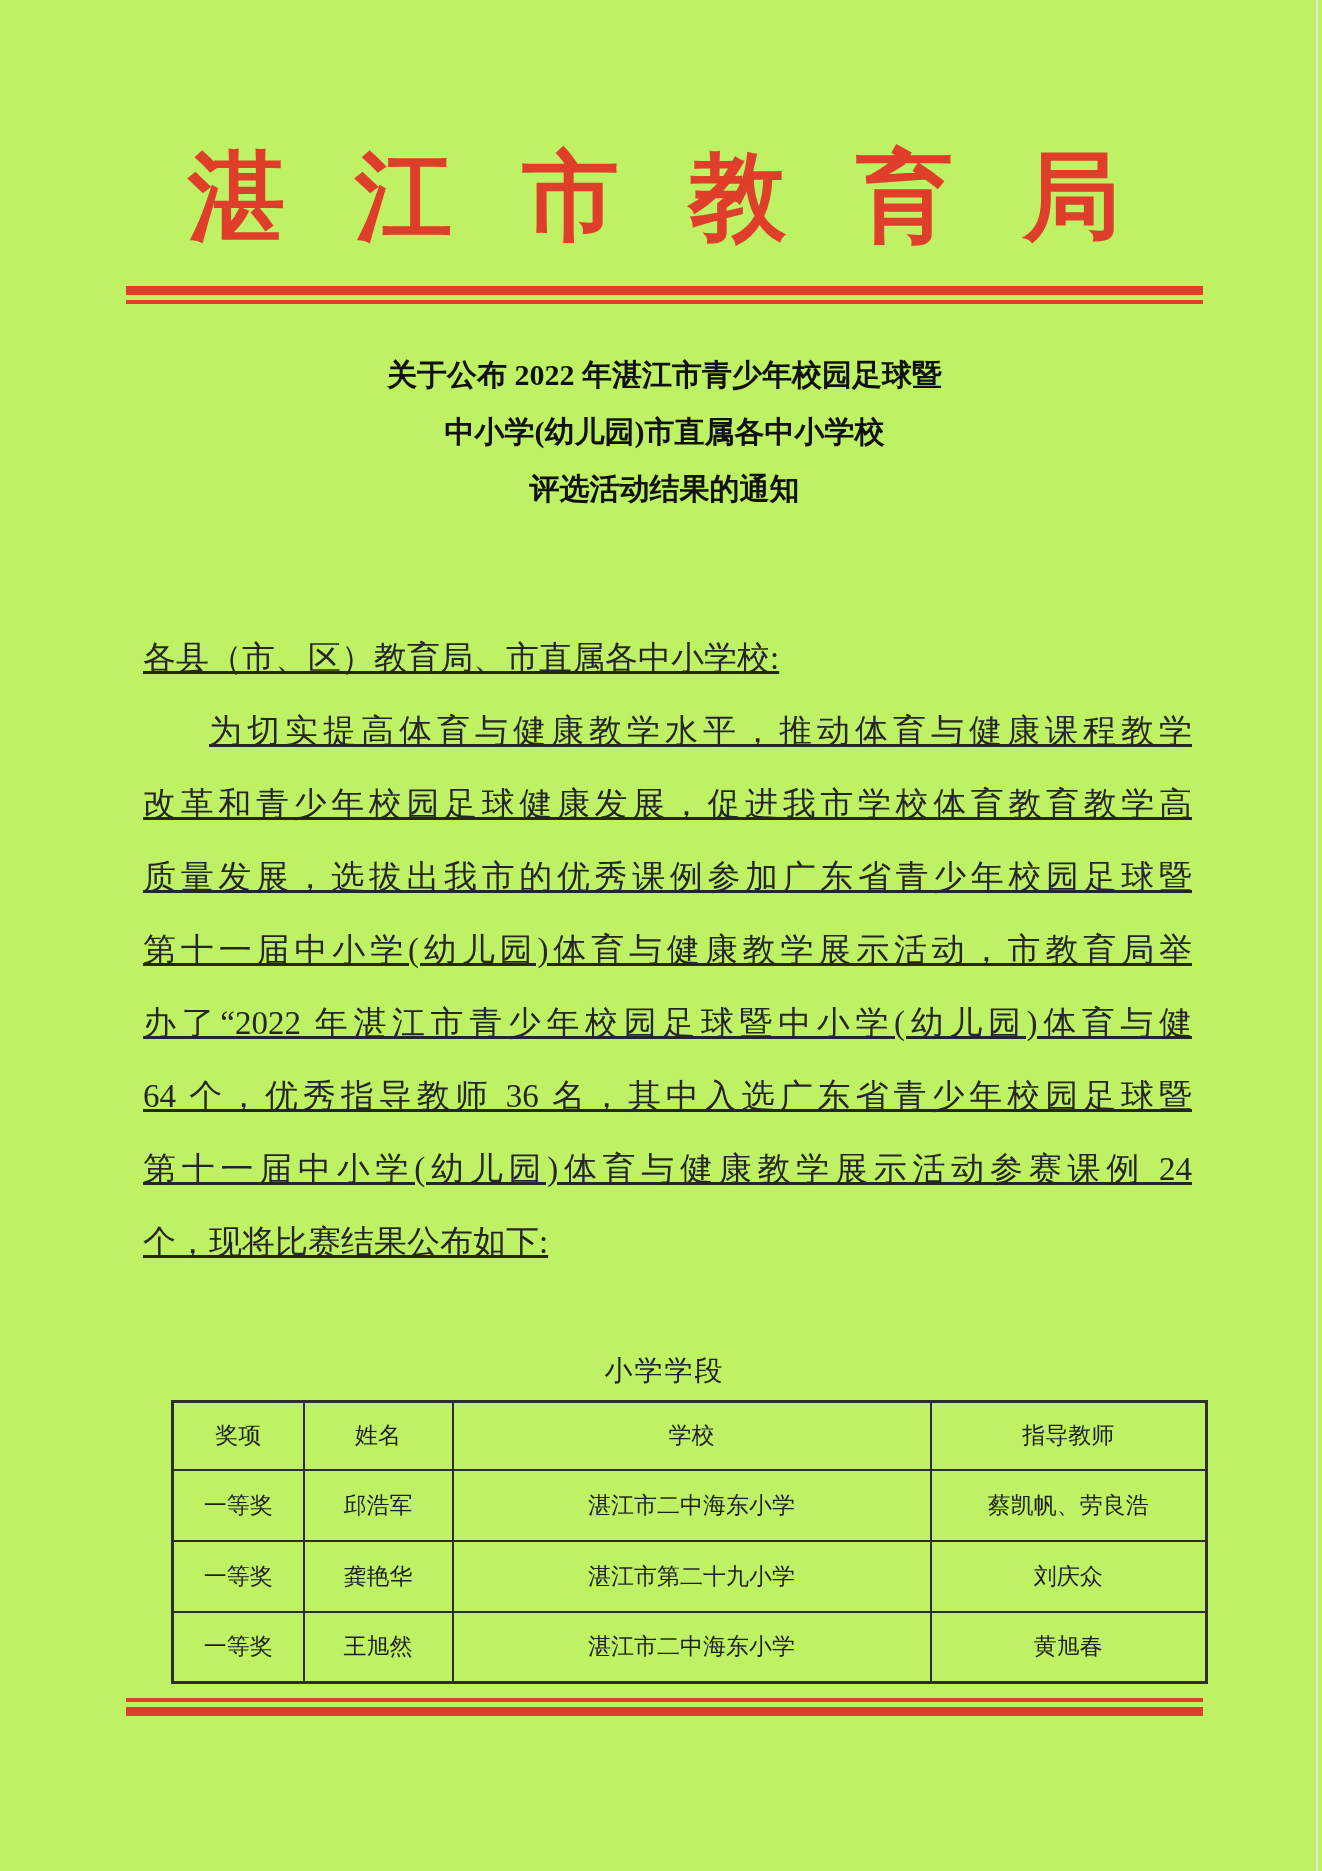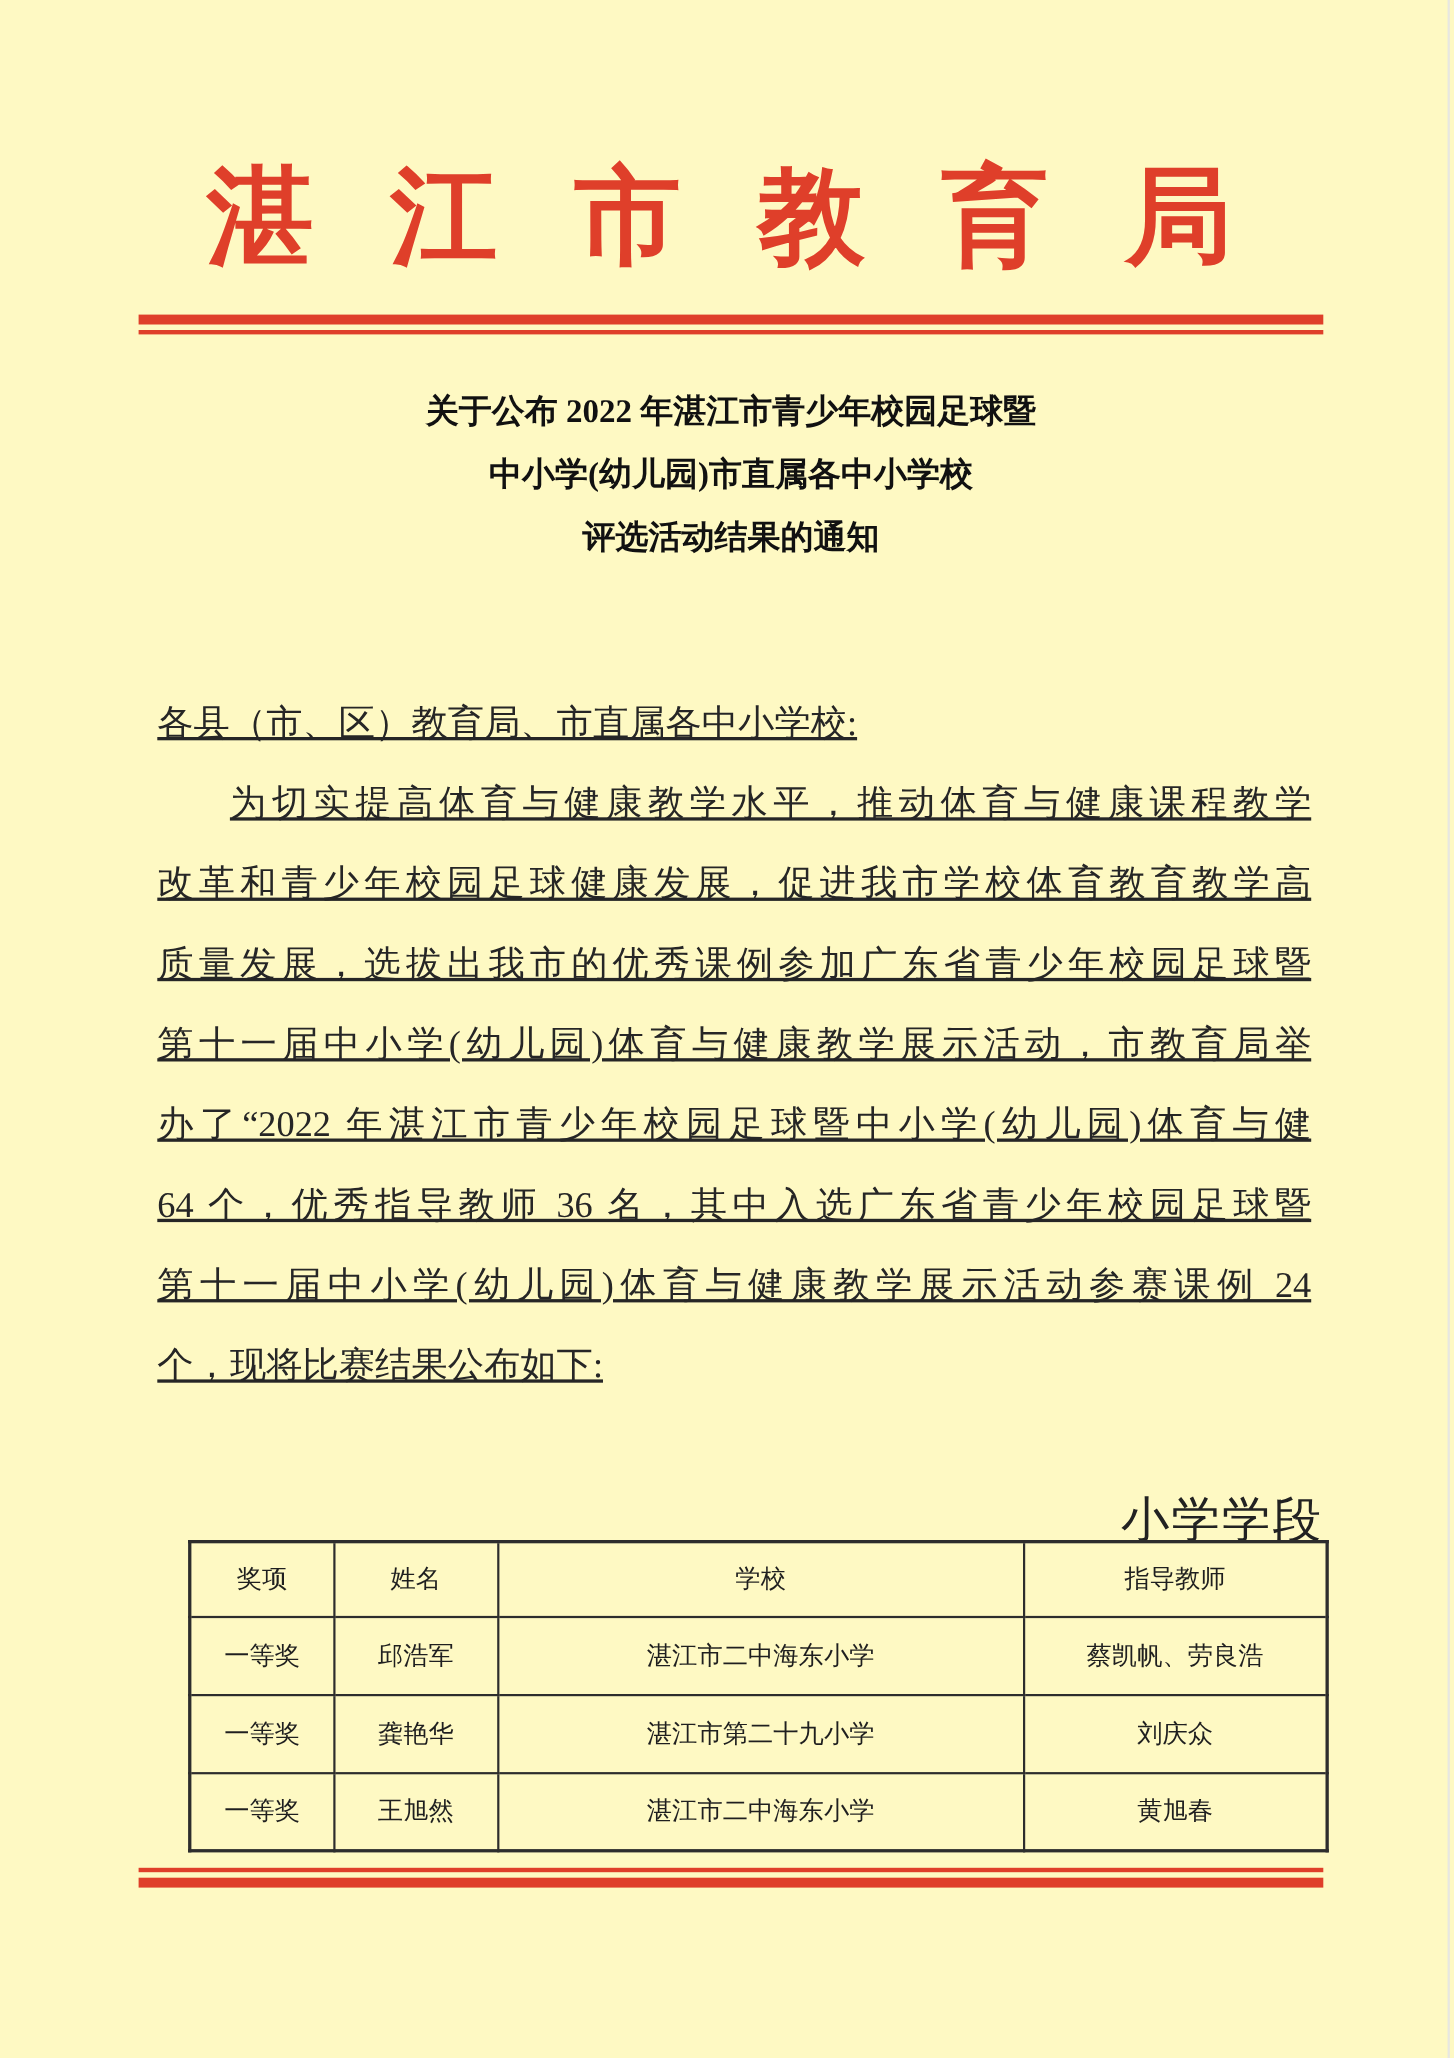--- a/index.html
+++ b/index.html
@@ -4,21 +4,21 @@
 <style>
   :root{
     --accent-red:#df3f2a;
     --ink:#1e1e1e;
     --table-border:#2d2d2d;
   }
   html,body{margin:0;padding:0;background:#ffffff;}
   .page{
     position:relative;
     width:1322px;height:1871px;
-    background:#fef9c3;
+    background:#bef264;
     overflow:hidden;
     font-family:"Liberation Serif", serif;
   }
   
   .scan-edge{
     position:absolute;right:4px;top:0;width:2px;height:100%;
     background:#e7e7e2;
   }
   
   .agency{
@@ -49,23 +49,23 @@
   }
   .tline.justify{
     white-space:normal;
     text-align:justify;
     text-align-last:justify;
   }
   .tline.indent{padding-left:66px;}
   
   .section-title{
     position:absolute;left:126px;top:1352px;width:1077px;
-    text-align:right;
+    text-align:center;
     font-family:Liberation Sans, sans-serif;
-    font-size:44px;color:#222;letter-spacing:2px;
+    font-size:28px;color:#222;letter-spacing:2px;
   }
   
   .awards{
     position:absolute;left:171px;top:1400px;
     border-collapse:collapse;table-layout:fixed;
     font-size:23px;color:#1f1f1f;
   }
   .awards td,.awards th{
     border:2px solid var(--table-border);
     text-align:center;vertical-align:middle;

